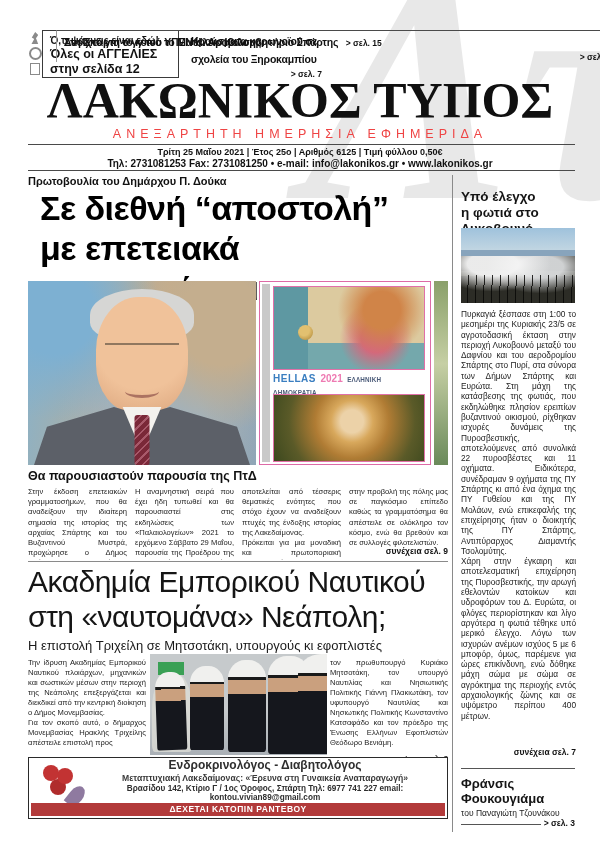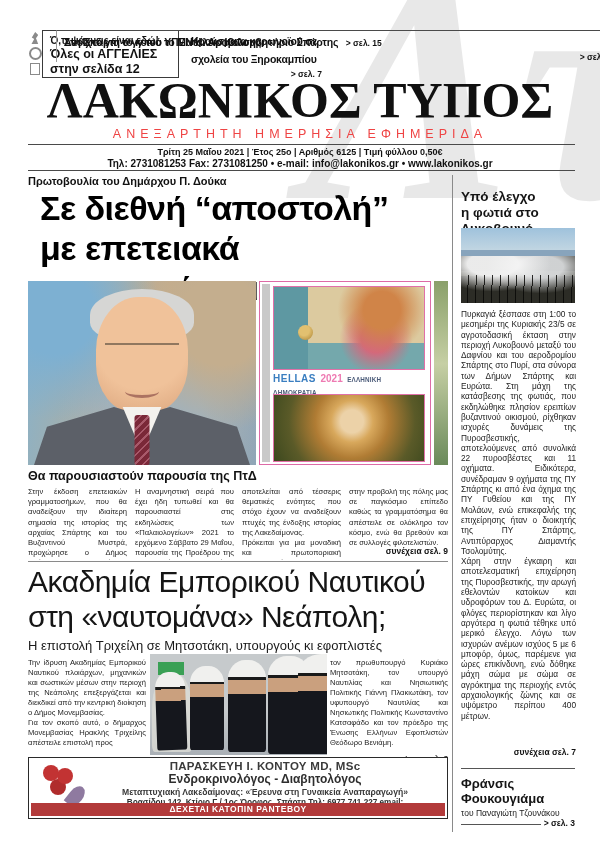--- a/index.html
+++ b/index.html
@@ -265,21 +265,20 @@
     <span class="prelined">τον πρωθυπουργό Κυριάκο Μητσοτάκη, τον υπουργό Ναυτιλίας και Νησιωτικής Πολιτικής Γιάννη Πλακιωτάκη, τον υφυπουργό Ναυτιλίας και Νησιωτικής Πολιτικής Κωνσταντίνο Κατσαφάδο και τον πρόεδρο της Ένωσης Ελλήνων Εφοπλιστών Θεόδωρο Βενιάμη.</span>
     <span class="sec-cont">συνέχεια σελ. 8</span>
   </div>
 
   <div class="adbox">
     <div class="ad-logo">
       <span class="petal-red"></span>
       <span class="petal-purple"></span>
     </div>
     <div class="ad-text">
-      <div class="ad-name">ΠΑΡΑΣΚΕΥΗ Ι. ΚΟΝΤΟΥ  MD, MSc</div>
       <div class="ad-spec">Ενδροκρινολόγος - Διαβητολόγος</div>
       <div class="ad-sub">Μεταπτυχιακή Λακεδαίμονας: «Έρευνα στη Γυναικεία Αναπαραγωγή»</div>
       <div class="ad-contact">Βρασίδου 142, Κτίριο Γ / 1ος Όροφος, Σπάρτη Τηλ: 6977 741 227  email: kontou.vivian89@gmail.com</div>
     </div>
     <div class="ad-bar">ΔΕΧΕΤΑΙ ΚΑΤΟΠΙΝ ΡΑΝΤΕΒΟΥ</div>
   </div>
 
   <div class="vrule"></div>
   <div class="sb-title prelined">Υπό έλεγχο
 η φωτιά στο

